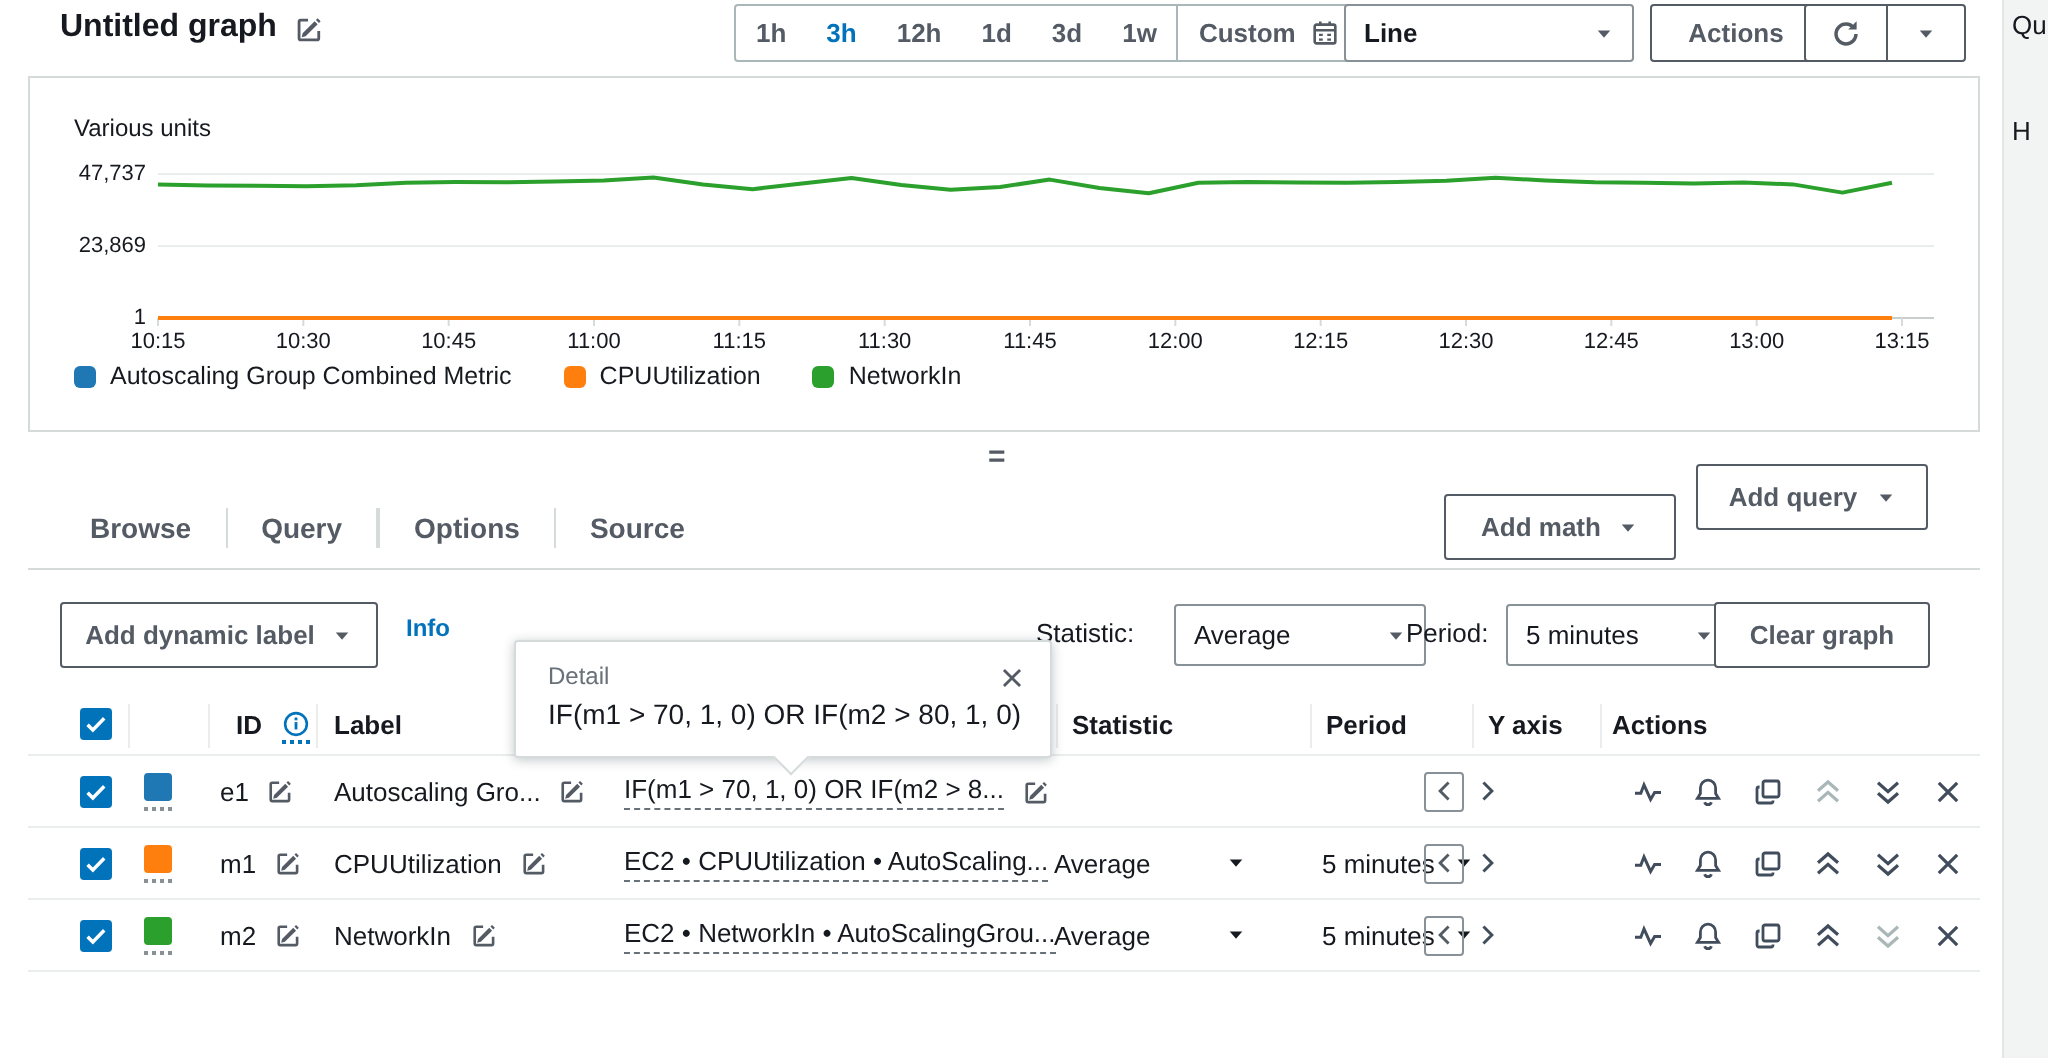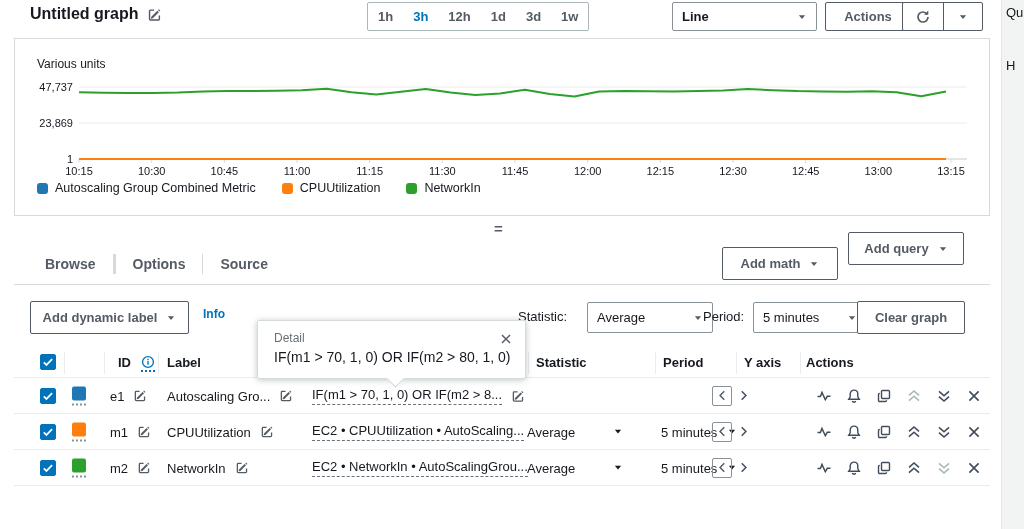--- a/index.html
+++ b/index.html
@@ -103,20 +103,30 @@
     </span>
 </div>
 
 <div class="abs tg">
   <span class="ti">1h</span>
   <span class="ti active">3h</span>
   <span class="ti">12h</span>
   <span class="ti">1d</span>
   <span class="ti">3d</span>
   <span class="ti">1w</span>
+  <span class="ti-custom">
+    <span>Custom</span>
+    <span class="ic">
+        <svg xmlns="http://www.w3.org/2000/svg" viewBox="0 0 16 16">
+          <rect x="2.5" y="3.5" width="11" height="10" rx="1" fill="none" stroke="currentColor" stroke-width="1.4"></rect>
+          <path fill="none" stroke="currentColor" stroke-width="1.4" d="M2.5 6.5h11M5.5 1.8v2.4M10.5 1.8v2.4"></path>
+          <path stroke="currentColor" stroke-width="1.2" d="M4.8 9h2M9.2 9h2M4.8 11.5h2M9.2 11.5h2"></path>
+        </svg>
+      </span>
+  </span>
 </div>
 
 <div class="abs sel line-sel">
   <span>Line</span>
   <span class="ic car">
       <svg xmlns="http://www.w3.org/2000/svg" viewBox="0 0 16 16">
         <path fill="currentColor" d="M3 5.2h10L8 11z"></path>
       </svg>
     </span>
 </div>
@@ -205,20 +215,21 @@
         <span>NetworkIn</span>
       </span>
     </div>
 </div>
 
 <div class="abs divider-handle">=</div>
 
 <div class="abs tabs">
   <span class="tab" style="margin-left:14px">Browse</span>
   <span class="tabsep"></span>
+  <span class="tab">Query</span>
   <span class="tabsep"></span>
   <span class="tabsep"></span>
   <span class="tab">Options</span>
   <span class="tabsep"></span>
   <span class="tab">Source</span>
 </div>
 
 <div class="abs btn add-math-btn">
   <span>Add math</span>
   <span class="ic car">

